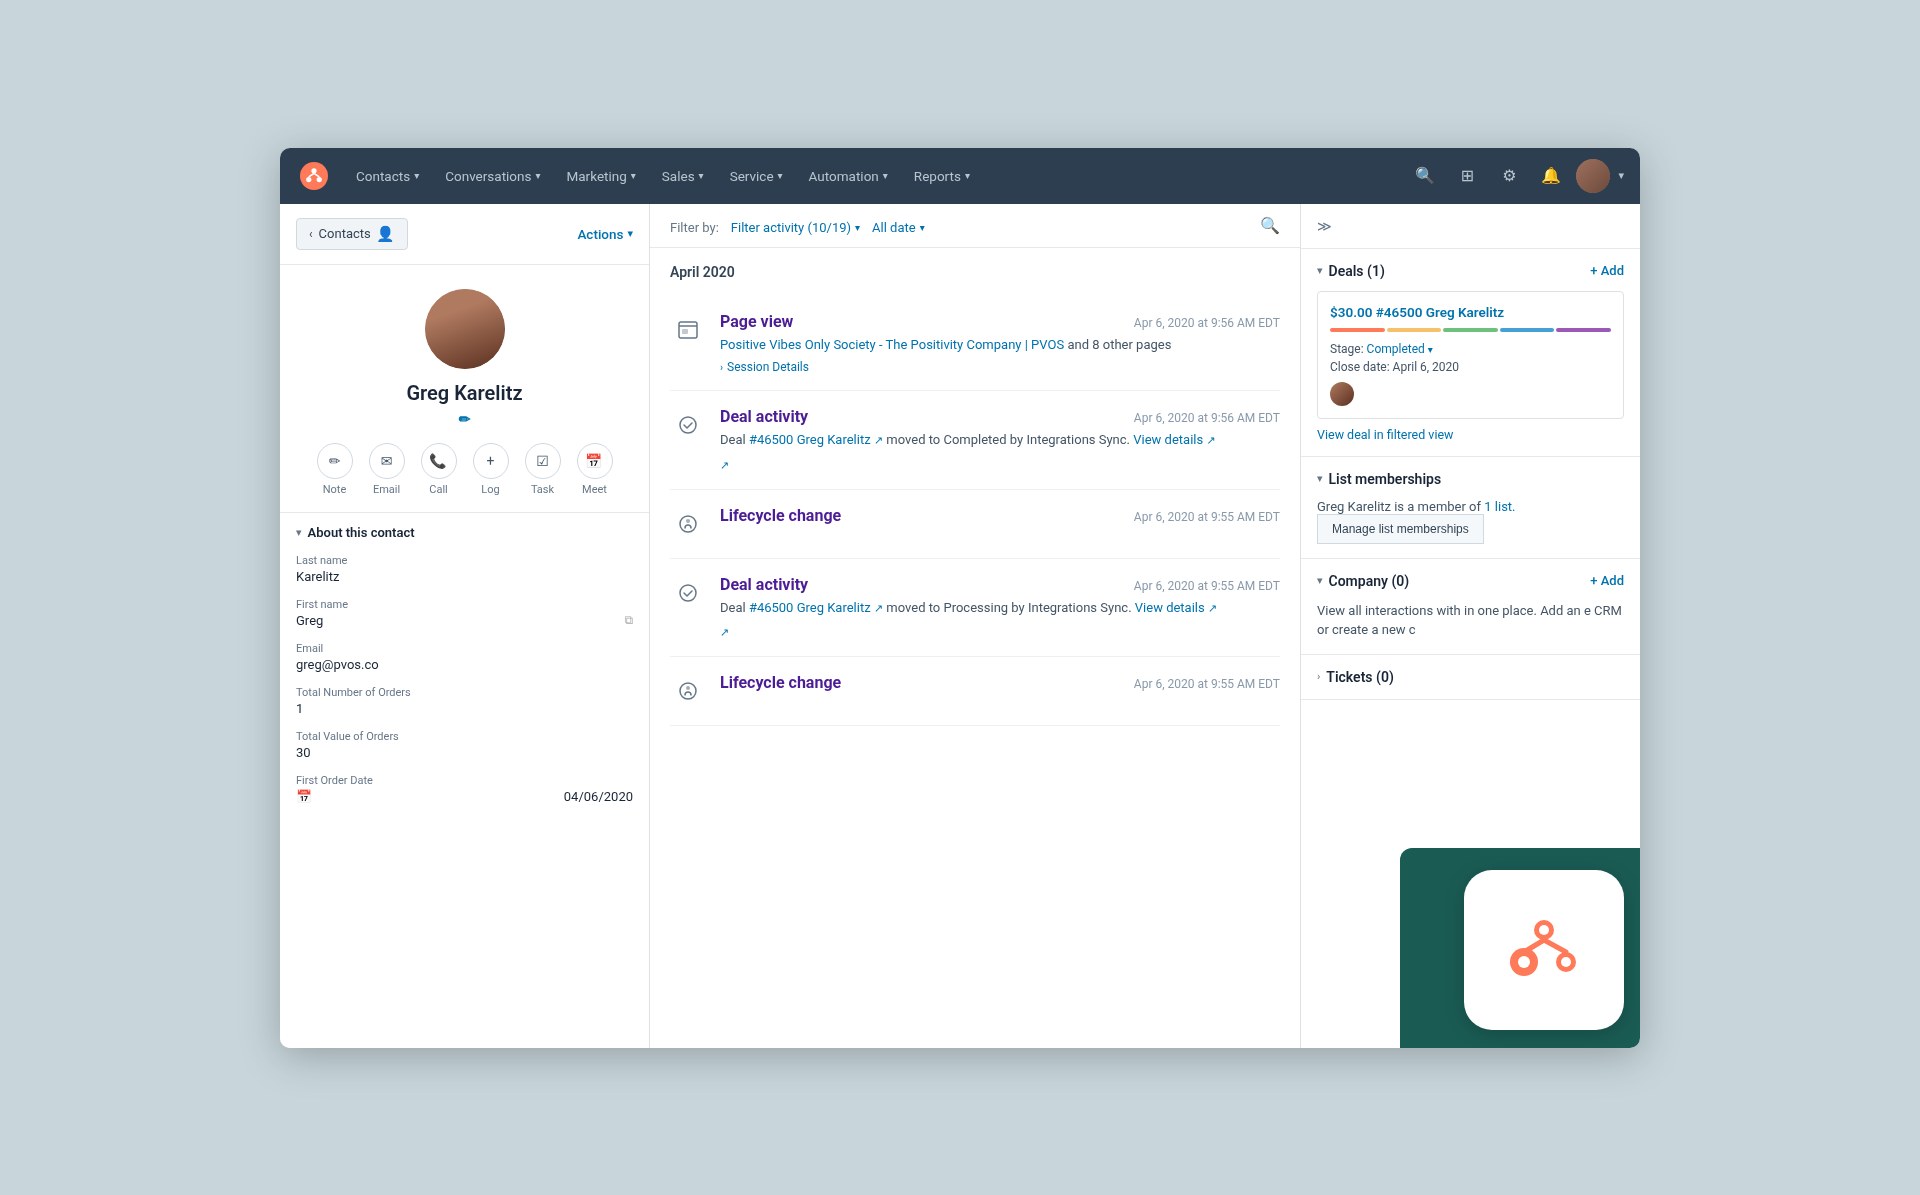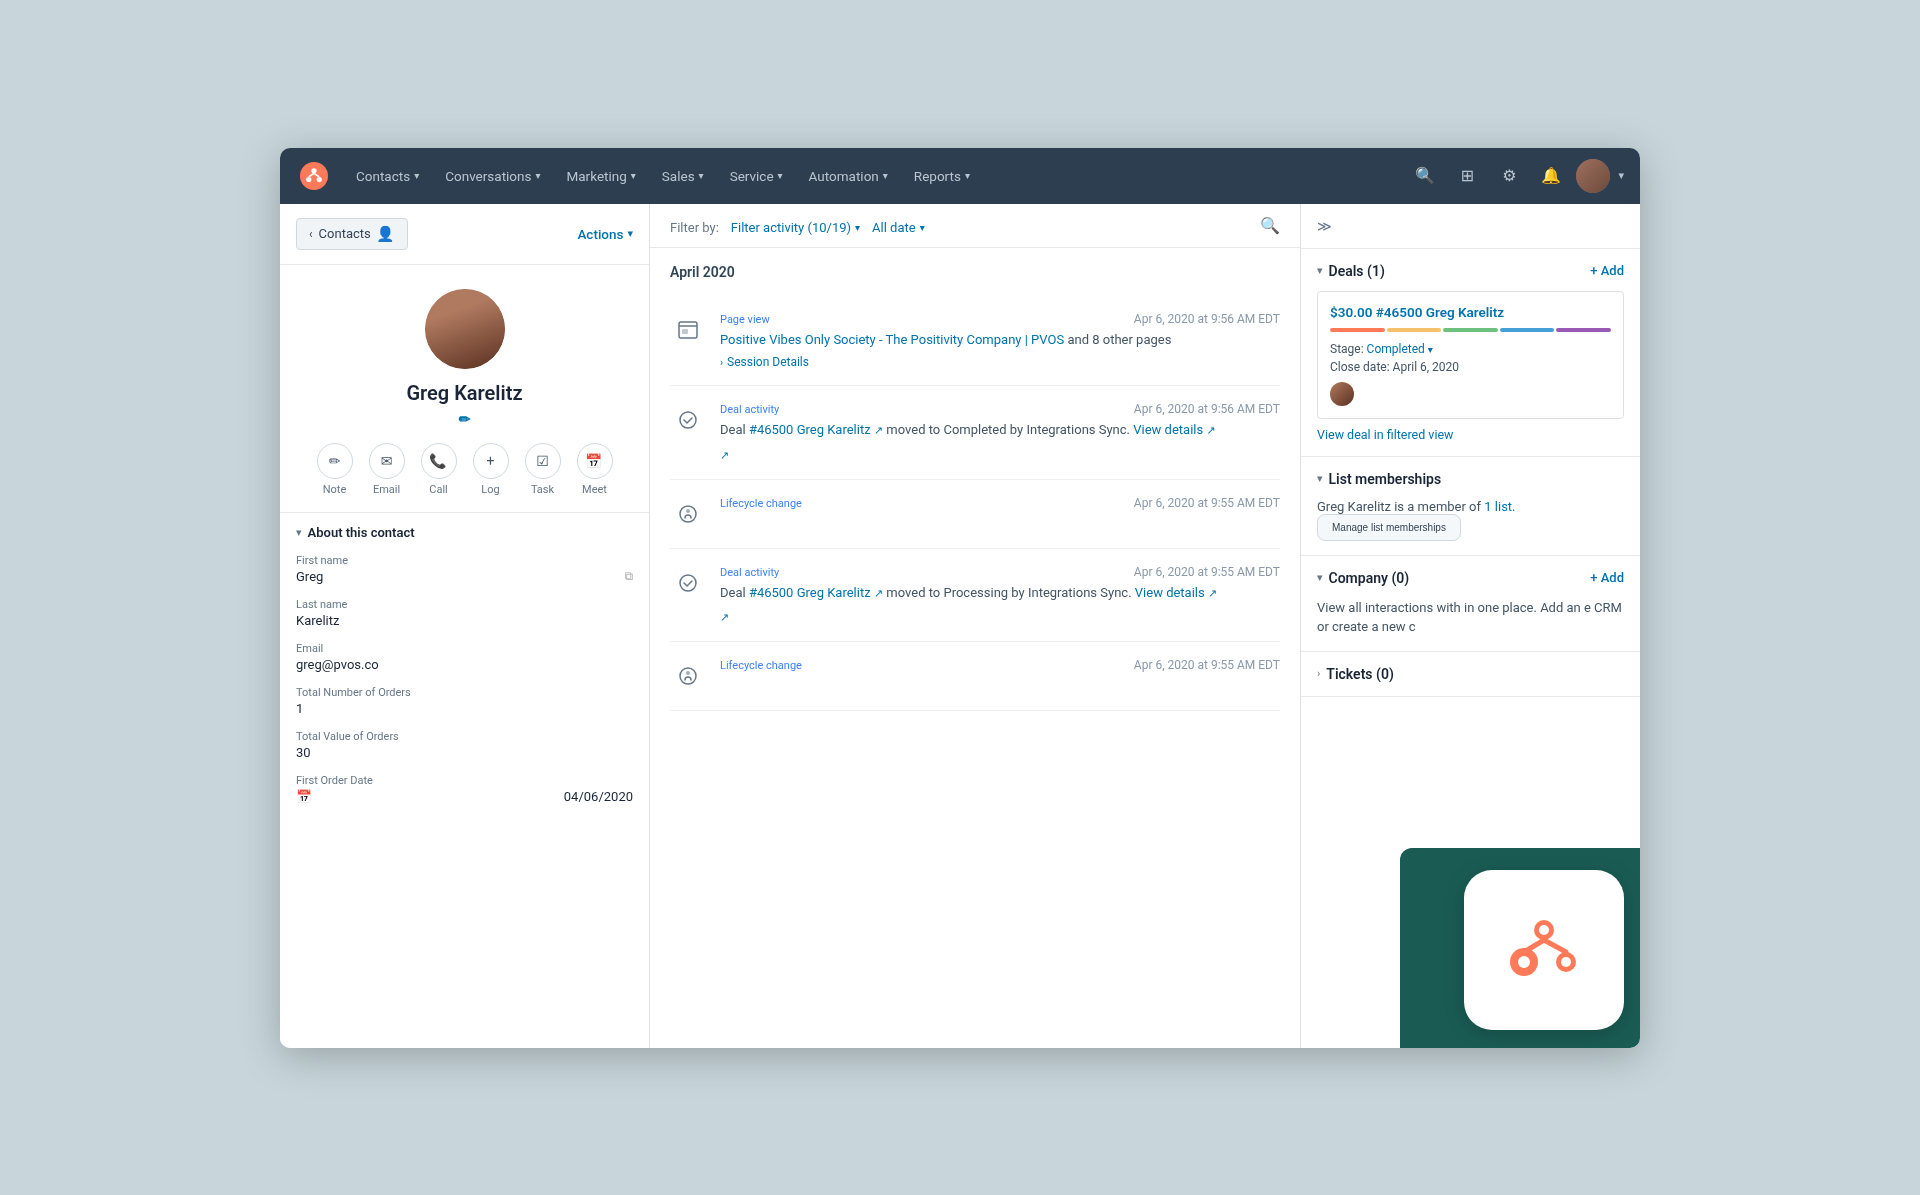--- a/index.html
+++ b/index.html
@@ -324,23 +324,23 @@
       color: #667788;
     }
     .activity-content { flex: 1; }
     .activity-header-row {
       display: flex;
       justify-content: space-between;
       align-items: baseline;
       margin-bottom: 4px;
     }
     .activity-title {
-      font-size: 11px;
-      font-weight: 400;
-      color: #3b82f6;
+      font-size: 16px;
+      font-weight: 700;
+      color: #4c1d95;
     }
     .activity-time {
       font-size: 12px;
       color: #8899aa;
       white-space: nowrap;
     }
     .activity-desc {
       font-size: 13px;
       color: #445566;
       line-height: 1.5;
@@ -462,23 +462,23 @@
     
     .list-text {
       font-size: 13px;
       color: #445566;
       margin-bottom: 0;
     }
     .list-link { color: #0073ae; cursor: pointer; }
     .manage-btn {
       border: 1px solid #d0d8e0;
       background: #f5f8fa;
-      border-radius: 8px;
+      border-radius: 0;
       padding: 7px 14px;
-      font-size: 10px;
+      font-size: 12px;
       color: #334455;
       cursor: pointer;
       display: inline-block;
     }
 
     
     .company-text {
       font-size: 13px;
       color: #445566;
       line-height: 1.5;
@@ -601,30 +601,30 @@
           </div>
         </div>
       </div>
 
       <div class="about-section">
         <div class="about-header">
           <span class="about-chevron">▾</span>
           <span class="about-title">About this contact</span>
         </div>
         <div class="field-group">
+          <div class="field-label">Last name</div>
+          <div class="field-value">
+            <span>Karelitz</span>
+          </div>
+        </div>
+        <div class="field-group">
           <div class="field-label">First name</div>
           <div class="field-value">
             <span>Greg</span>
             <span class="field-copy-icon">⧉</span>
-          </div>
-        </div>
-        <div class="field-group">
-          <div class="field-label">Last name</div>
-          <div class="field-value">
-            <span>Karelitz</span>
           </div>
         </div>
         <div class="field-group">
           <div class="field-label">Email</div>
           <div class="field-value">
             <span>greg@pvos.co</span>
           </div>
         </div>
         <div class="field-group">
           <div class="field-label">Total Number of Orders</div>

